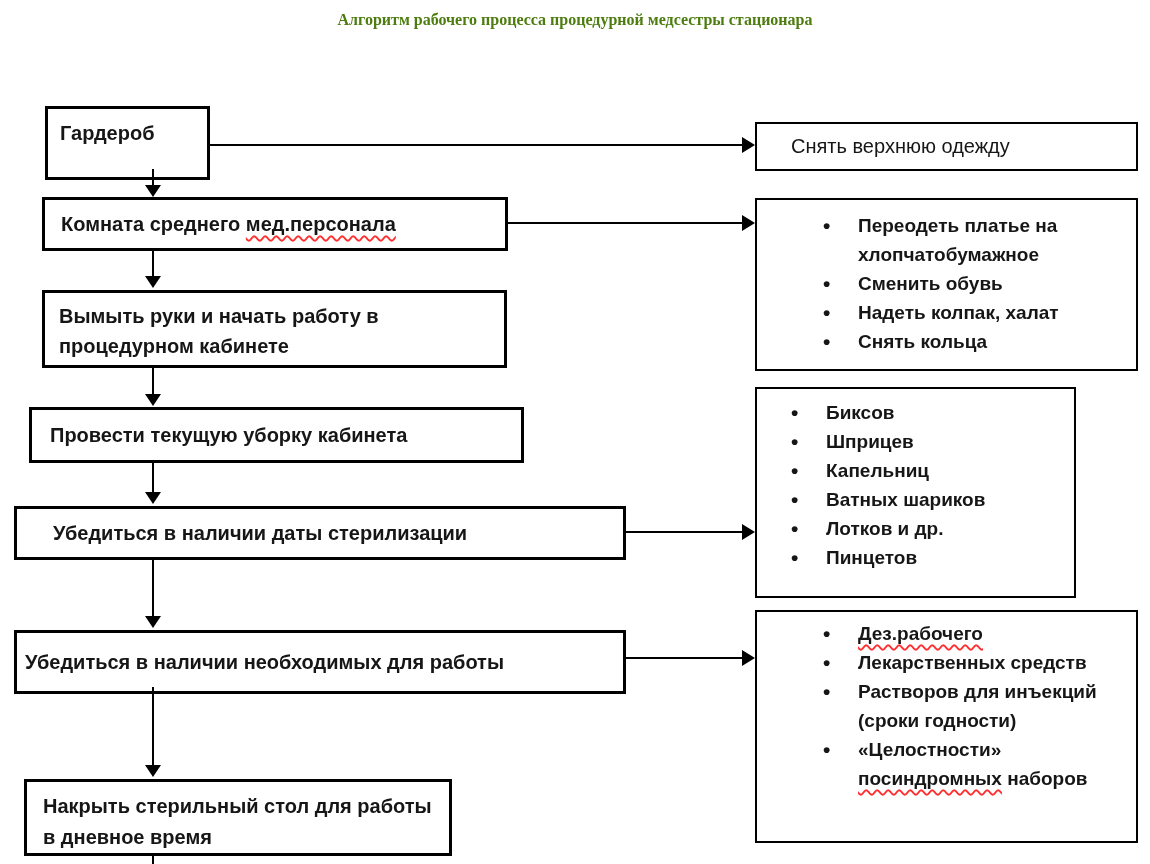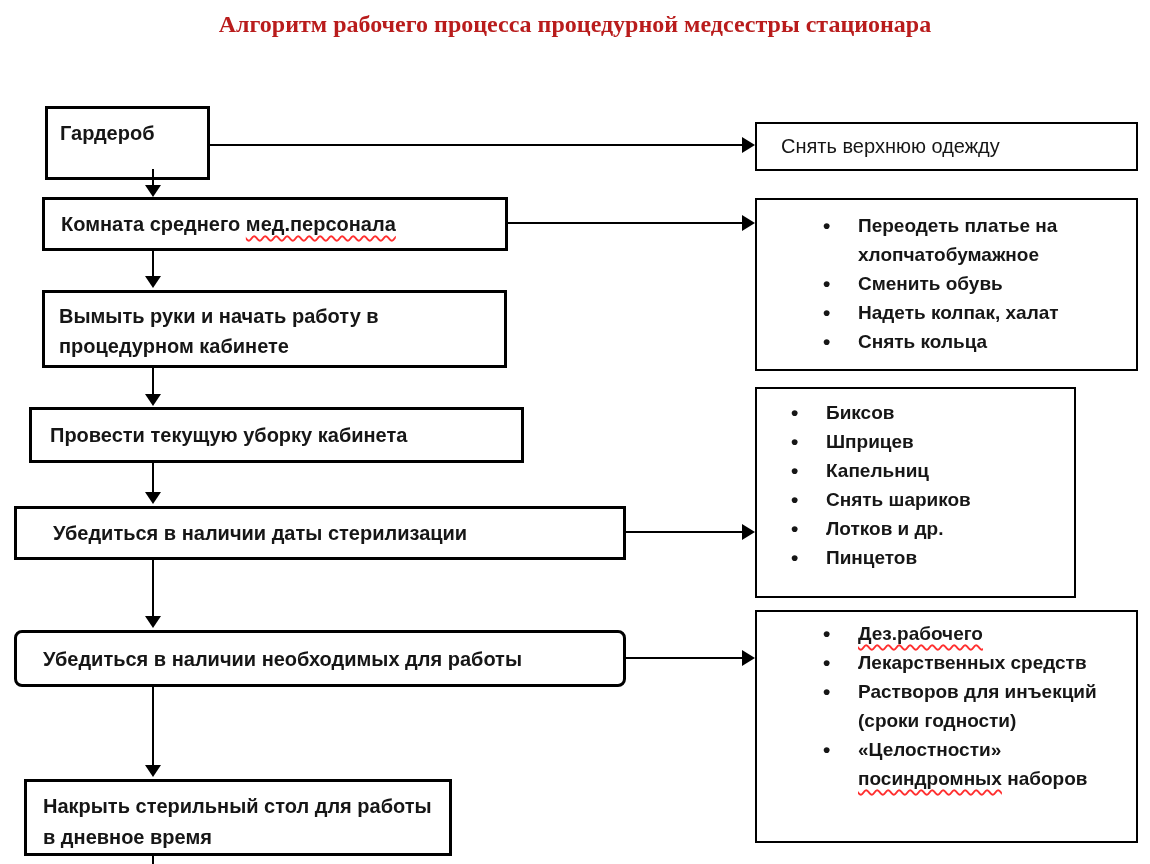--- a/index.html
+++ b/index.html
@@ -2,21 +2,21 @@
 <html><head>
 <meta charset="utf-8">
 <style>
   html,body{margin:0;padding:0;background:#ffffff;}
   .canvas{
     position:relative;width:1150px;height:864px;background:#ffffff;
     font-family:"Liberation Sans",sans-serif;color:#161616;overflow:hidden;
   }
   .title{
     position:absolute;top:11px;left:0;width:100%;text-align:center;
-    font-family:"Liberation Serif",serif;font-size:24px;font-weight:bold;color:#b91c1c;
+    font-family:"Liberation Serif",serif;font-size:16px;font-weight:bold;color:#4d7c0f;
   }
   .lbox{
     position:absolute;box-sizing:border-box;border:3px solid #000;background:#fff;
     font-weight:bold;font-size:20px;line-height:30px;
   }
   .rbox{
     position:absolute;box-sizing:border-box;border:2px solid #000;background:#fff;
     font-weight:bold;font-size:19px;
   }
   .flexc{display:flex;align-items:center;}
@@ -29,24 +29,24 @@
   .head-right{position:absolute;width:0;height:0;
     border-left:13px solid #000;border-top:8px solid transparent;border-bottom:8px solid transparent;}
   .head-down{position:absolute;width:0;height:0;
     border-top:12px solid #000;border-left:8px solid transparent;border-right:8px solid transparent;}
 
   #b1{left:45px;top:95px;width:165px;height:74px;padding:9px 12px;margin-top:11px;}
   #b2{left:42px;top:197px;width:466px;height:54px;padding-left:16px;}
   #b3{left:42px;top:290px;width:465px;height:78px;padding:8px 14px;}
   #b4{left:29px;top:407px;width:495px;height:56px;padding-left:18px;}
   #b5{left:14px;top:506px;width:612px;height:54px;padding-left:36px;}
-  #b6{left:14px;top:630px;width:612px;height:57px;padding-left:26px;border-radius:8px;}
+  #b6{left:14px;top:630px;width:612px;height:64px;padding-left:8px;}
   #b7{left:24px;top:779px;width:428px;height:77px;padding:9px 16px;line-height:31px;}
 
-  #r1{left:755px;top:122px;width:383px;height:49px;padding-left:24px;font-weight:normal;font-size:20px;}
+  #r1{left:755px;top:122px;width:383px;height:49px;padding-left:34px;font-weight:normal;font-size:20px;}
   #r2{left:755px;top:198px;width:383px;height:173px;padding:11px 8px 0 64px;}
   #r3{left:755px;top:387px;width:321px;height:211px;padding:9px 8px 0 32px;}
   #r4{left:755px;top:610px;width:383px;height:233px;padding:7px 8px 0 64px;}
 
   .rbox ul{list-style:none;margin:0;padding:0;}
   .rbox li{position:relative;padding-left:37px;line-height:29px;}
   .rbox li::before{content:"\2022";position:absolute;left:2px;top:0;font-size:21px;}
 
   #ha1-line{left:210px;top:144px;width:534px;}
   #ha1-head{left:742px;top:137px;}
@@ -117,21 +117,21 @@
       <li><span>Надеть колпак, халат</span></li>
       <li><span>Снять кольца</span></li>
     </ul>
   </div>
 
   <div class="rbox" id="r3">
     <ul>
       <li><span>Биксов</span></li>
       <li><span>Шприцев</span></li>
       <li><span>Капельниц</span></li>
-      <li><span>Снять шариков</span></li>
+      <li><span>Ватных шариков</span></li>
       <li><span>Лотков и др.</span></li>
       <li><span>Пинцетов</span></li>
     </ul>
   </div>
 
   <div class="rbox" id="r4">
     <ul>
       <li><span class="mis">Дез.рабочего</span></li>
       <li><span>Лекарственных средств</span></li>
       <li><span>Растворов для инъекций (сроки годности)</span></li>

